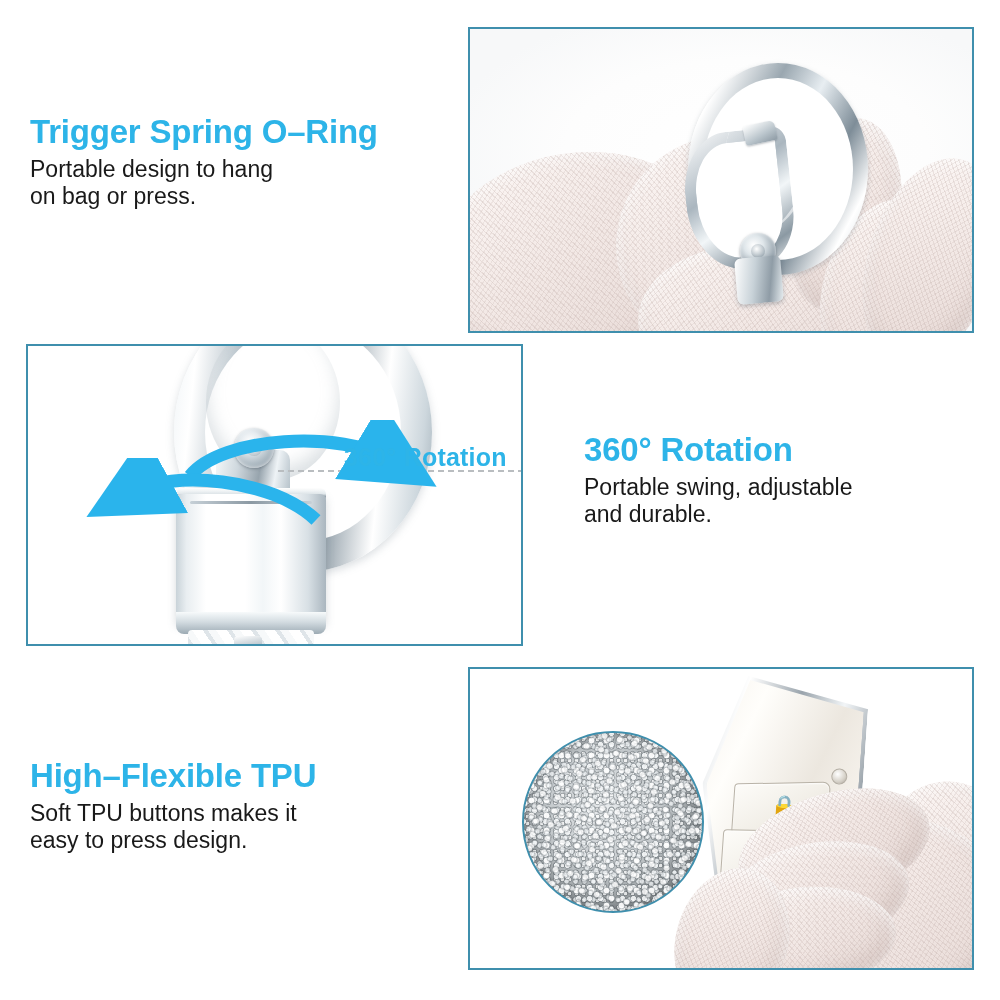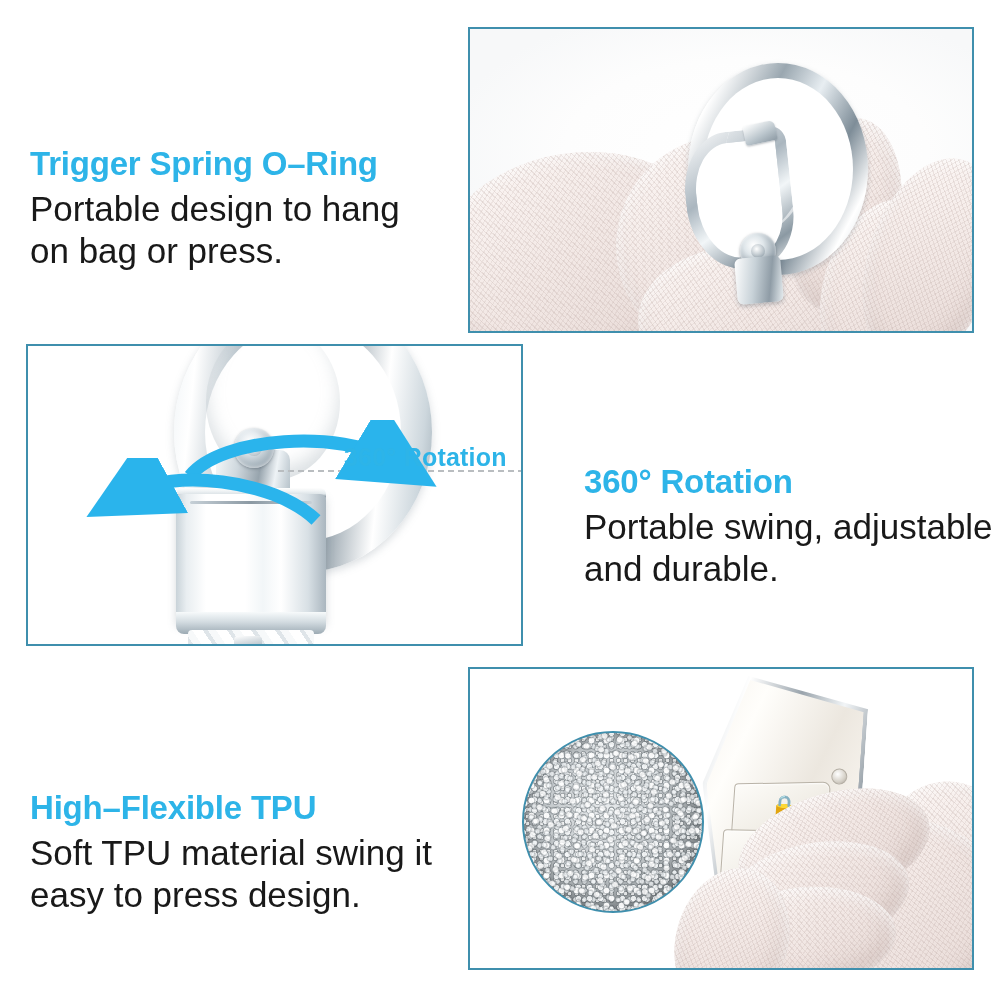--- a/index.html
+++ b/index.html
@@ -13,33 +13,33 @@
   }
   #page {
     position: relative;
     width: 1000px;
     height: 1000px;
     background: #ffffff;
     overflow: hidden;
   }
 
   
-  .text-block { position: absolute; margin-top: 32px; }
+  .text-block { position: absolute; }
   .feature-title {
     color: #2db4e8;
     font-size: 33px;
     font-weight: bold;
     letter-spacing: -0.2px;
     line-height: 1.08;
     white-space: nowrap;
     margin: 0 0 6px 0;
   }
   .feature-desc {
     color: #191919;
-    font-size: 35px;
+    font-size: 23px;
     font-weight: 400;
     line-height: 1.2;
     margin: 0;
   }
   .feature-desc span { display: block; white-space: nowrap; }
 
   #block-trigger { left: 30px;  top: 114px; }
   #block-rot     { left: 584px; top: 432px; }
   #block-tpu     { left: 30px;  top: 758px; }
 
@@ -339,21 +339,21 @@
     <p class="feature-title">360° Rotation</p>
     <p class="feature-desc">
       <span>Portable swing, adjustable</span>
       <span>and durable.</span>
     </p>
   </div>
 
   <div class="text-block" id="block-tpu">
     <p class="feature-title">High–Flexible TPU</p>
     <p class="feature-desc">
-      <span>Soft TPU material swing it</span>
+      <span>Soft TPU buttons makes it</span>
       <span>easy to press design.</span>
     </p>
   </div>
 
   <div class="panel" id="panel-hook">
     <div class="photo">
       <div class="hook-bg"></div>
 
       <div class="glove" id="gl-thumb"></div>
       <div class="glove" id="gl-index"></div>

